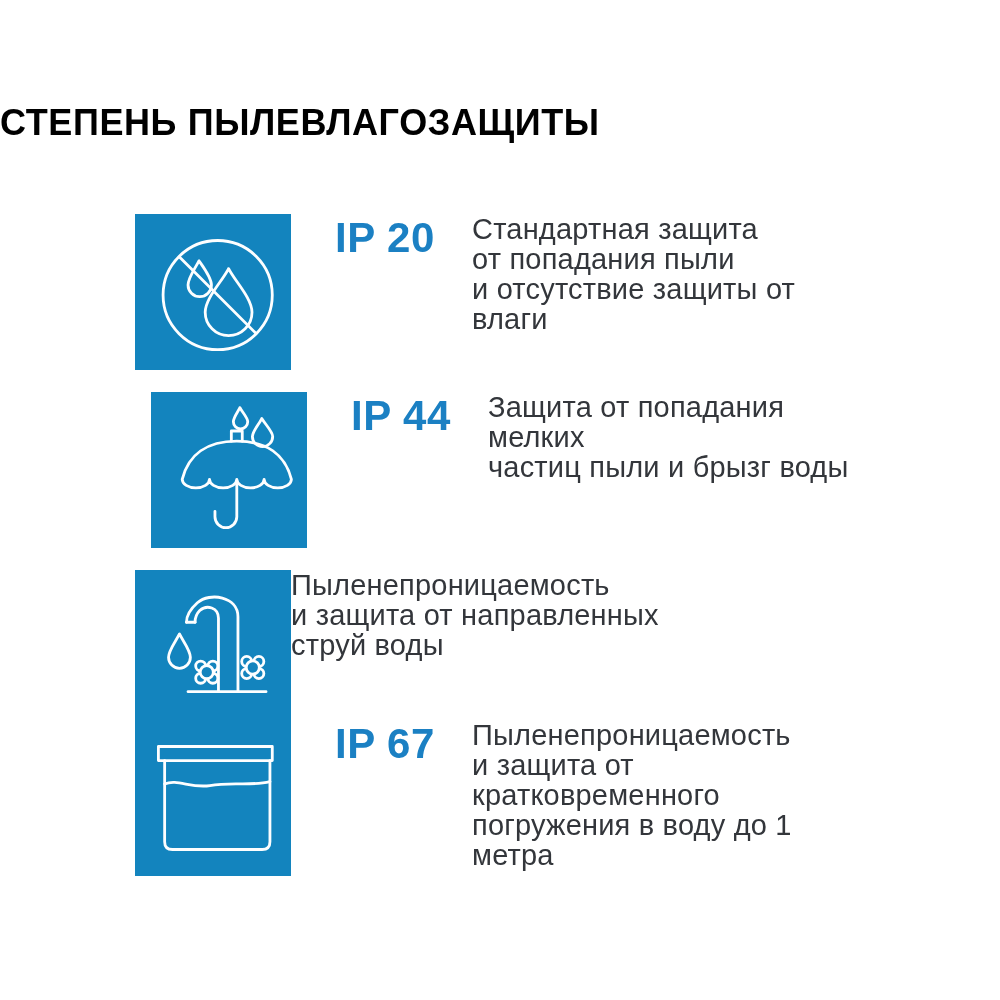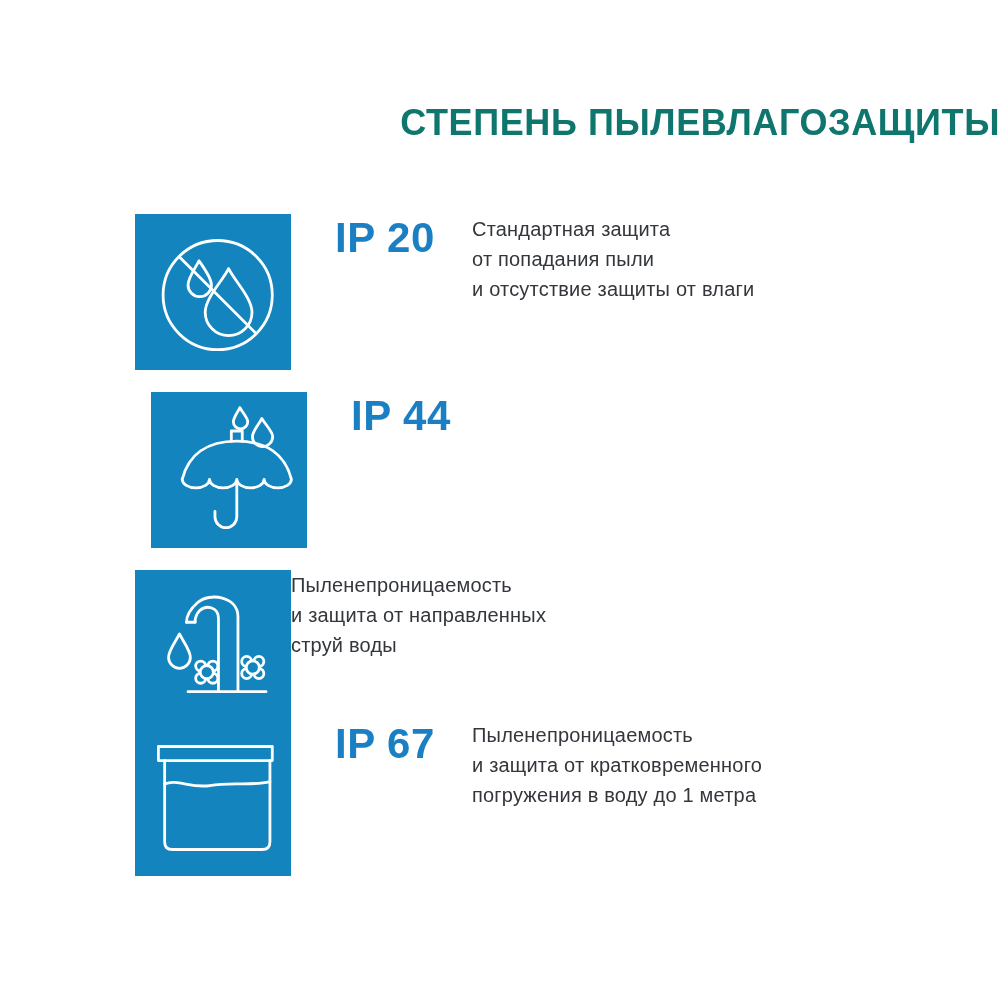--- a/index.html
+++ b/index.html
@@ -10,25 +10,25 @@
     height: 1000px;
     background: #ffffff;
     font-family: "Liberation Sans", "DejaVu Sans", sans-serif;
     overflow: hidden;
   }
   .title {
     position: absolute;
     top: 102px;
     left: 0;
     width: 1000px;
-    text-align: right;
+    text-align: left;
     font-size: 36px;
     font-weight: 700;
     letter-spacing: 0.6px;
-    color: #0f766e;
+    color: #000000;
   }
   .row {
     position: absolute;
     left: 135px;
     width: 740px;
     height: 156px;
     display: flex;
     align-items: flex-start;
   }
   .row-1 { top: 214px; }
@@ -45,21 +45,21 @@
   .ip-label {
     flex: 0 0 137px;
     margin-left: 44px;
     font-size: 42px;
     font-weight: 700;
     letter-spacing: 0.5px;
     color: #1B80C3;
     white-space: nowrap;
   }
   .desc {
-    font-size: 20px;
+    font-size: 29px;
     line-height: 30px;
     letter-spacing: 0.2px;
     color: #33363B;
     white-space: pre-line;
   }
   .stroke {
     fill: none;
     stroke: #FDFEFF;
     stroke-width: 1.8;
     stroke-linecap: round;
@@ -97,20 +97,22 @@
     <div class="icon-tile">
       <svg viewBox="0 0 100 100">
         <path class="stroke" d="M57,10 C55.5,13 52.8,16.5 52.8,19 a4.6,4.6 0 0 0 9.2,0 C62,16.5 58.5,13 57,10 Z"></path>
         <path class="stroke" d="M71,17 C69,21 65,25.5 65,28.5 a6.5,6.5 0 0 0 13,0 C78,25.5 73.5,21 71,17 Z"></path>
         <path class="stroke" d="M51.5,31.5 V25 H58.5 V31.5"></path>
         <path class="stroke" d="M20,56 C24,40 36,31.5 55,31.5 C74,31.5 86,40 90,56 a8.75,5.5 0 0 1 -17.5,0 a8.75,5.5 0 0 1 -17.5,0 a8.75,5.5 0 0 1 -17.5,0 a8.75,5.5 0 0 1 -17.5,0 Z"></path>
         <path class="stroke" d="M55,57 V80 a7,7 0 0 1 -14,0 V76.5"></path>
       </svg>
     </div>
     <div class="ip-label">IP 44</div>
+    <div class="desc">Защита от попадания мелких
+частиц пыли и брызг воды</div>
   </div>
 
   <div class="row row-3">
     <div class="icon-tile">
       <svg viewBox="0 0 100 100">
         <line class="stroke" x1="34" y1="78" x2="84" y2="78"></line>
         <path class="stroke" d="M66,78 V30 C66,17 48,14 40,21 C35.5,25 33,29 33,33.5"></path>
         <path class="stroke" d="M53.5,78 V31 C53.5,24 46,22 41.5,26 C39.5,28 38.5,30 38.5,33.5"></path>
         <line class="stroke" x1="33" y1="33.5" x2="38.5" y2="33.5"></line>
         <path class="stroke" d="M28.5,41 C26,46 21.5,51.5 21.5,56 a7,7 0 0 0 14,0 C35.5,51.5 31,46 28.5,41 Z"></path>

